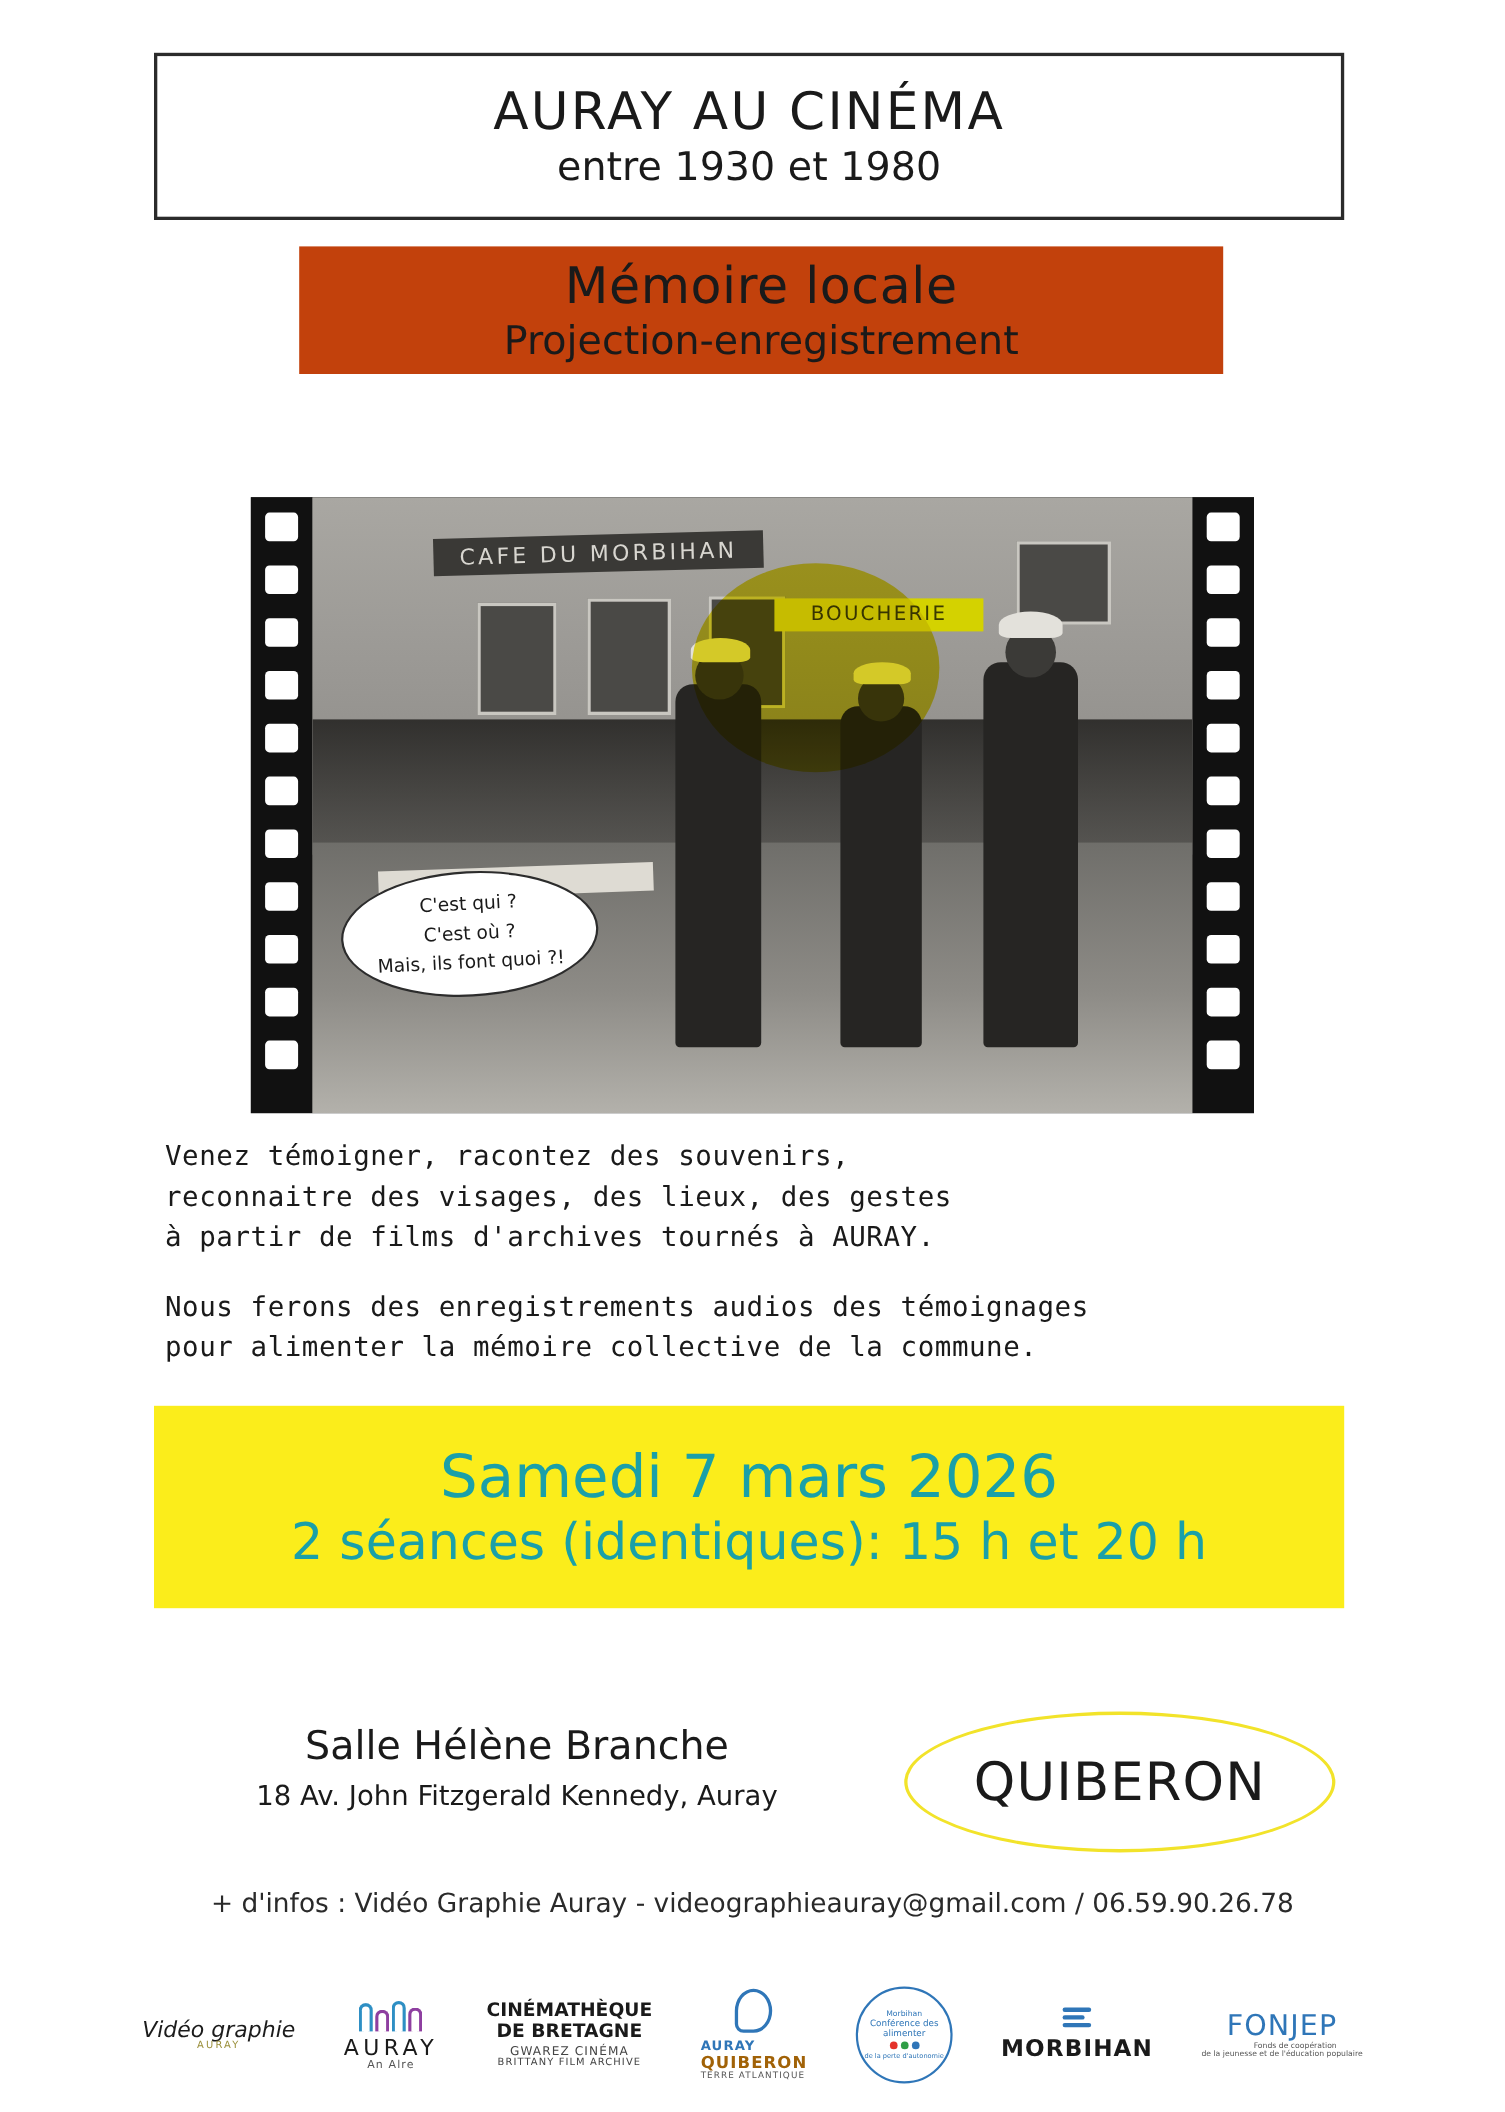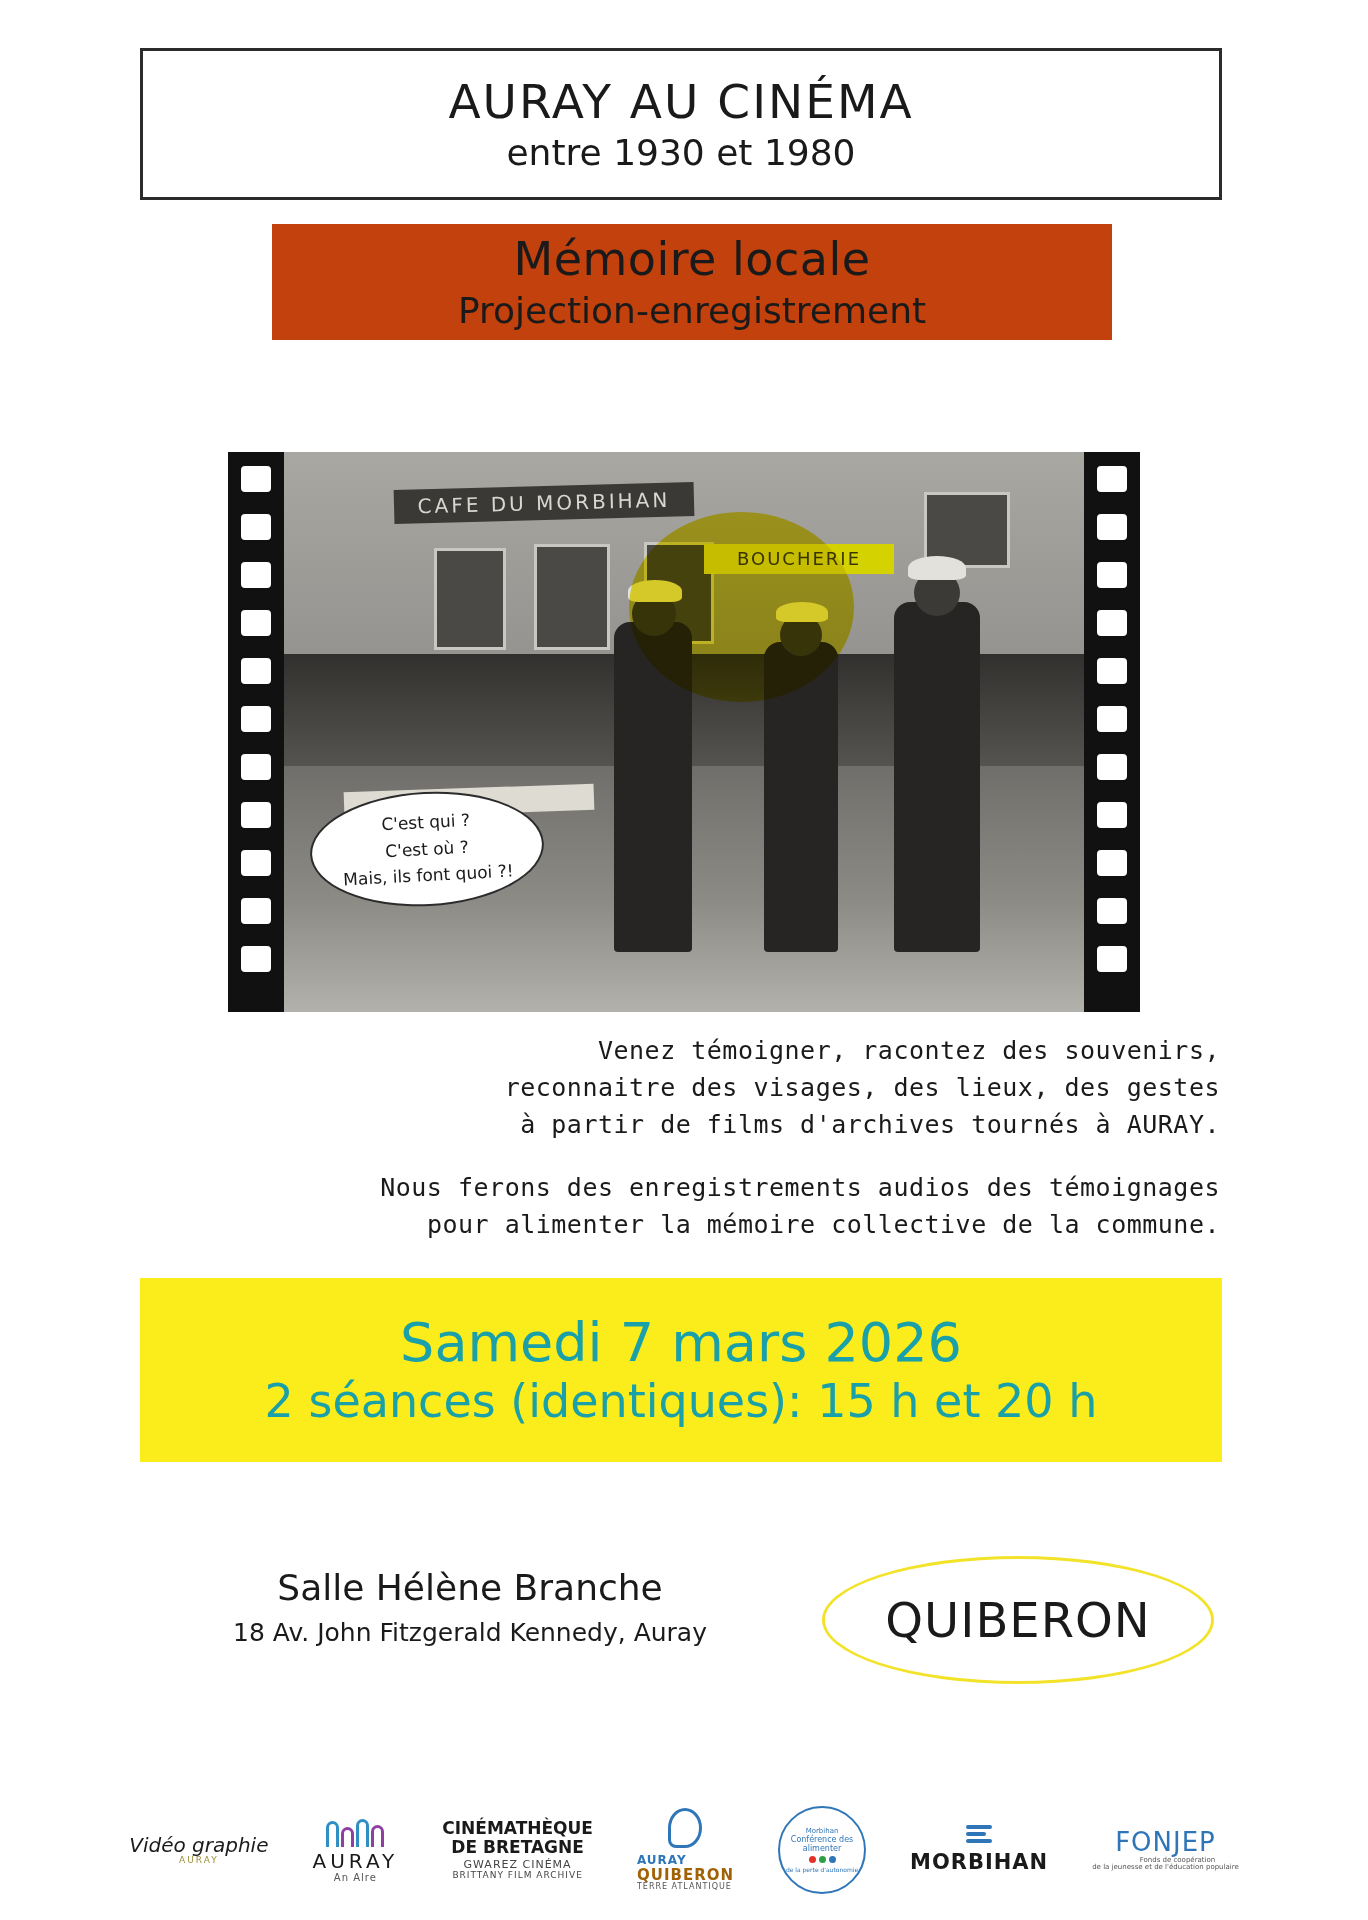--- a/index.html
+++ b/index.html
@@ -220,21 +220,21 @@
     line-height: 1.55;
     display: block;
   }
 
   
   .mono-block {
     position: absolute;
     left: 150px;
     top: 1032px;
     width: 1070px;
-    text-align: right;
+    text-align: left;
     font-family: "DejaVu Sans Mono", monospace;
     font-size: 25px;
     line-height: 1.48;
     color: #1a1a1a;
     letter-spacing: 0.5px;
   }
   .mono-block .p2 {
     margin-top: 26px;
   }
 
@@ -481,20 +481,21 @@
 
   <div class="venue">
     <div class="venue-name">Salle Hélène Branche</div>
     <div class="venue-addr">18 Av. John Fitzgerald Kennedy, Auray</div>
   </div>
 
   <div class="gratuit">
     <span>QUIBERON</span>
   </div>
 
+  <div class="contact">+ d'infos : Vidéo Graphie Auray - videographieauray@gmail.com / 06.59.90.26.78</div>
 
   <div class="logos">
 
     <div class="logo vg-logo">
       <div class="vg-main">Vidéo graphie</div>
       <div class="vg-sub">AURAY</div>
     </div>
 
     <div class="logo auray-logo">
       <div class="arcs">

